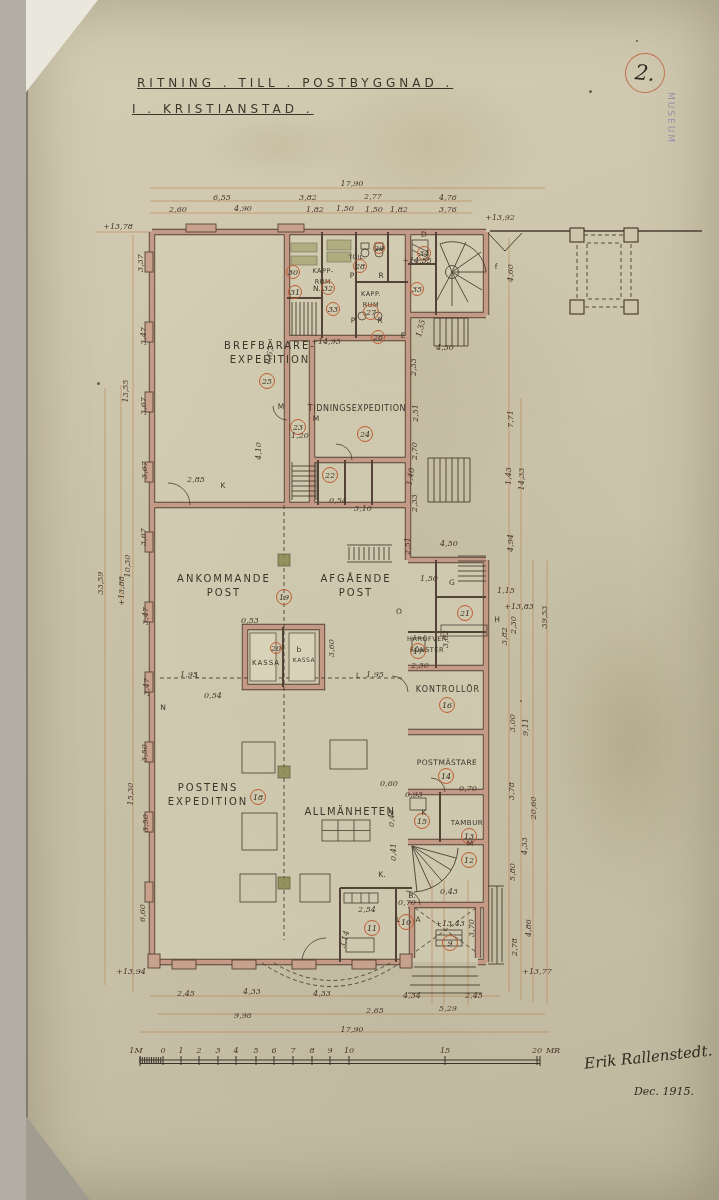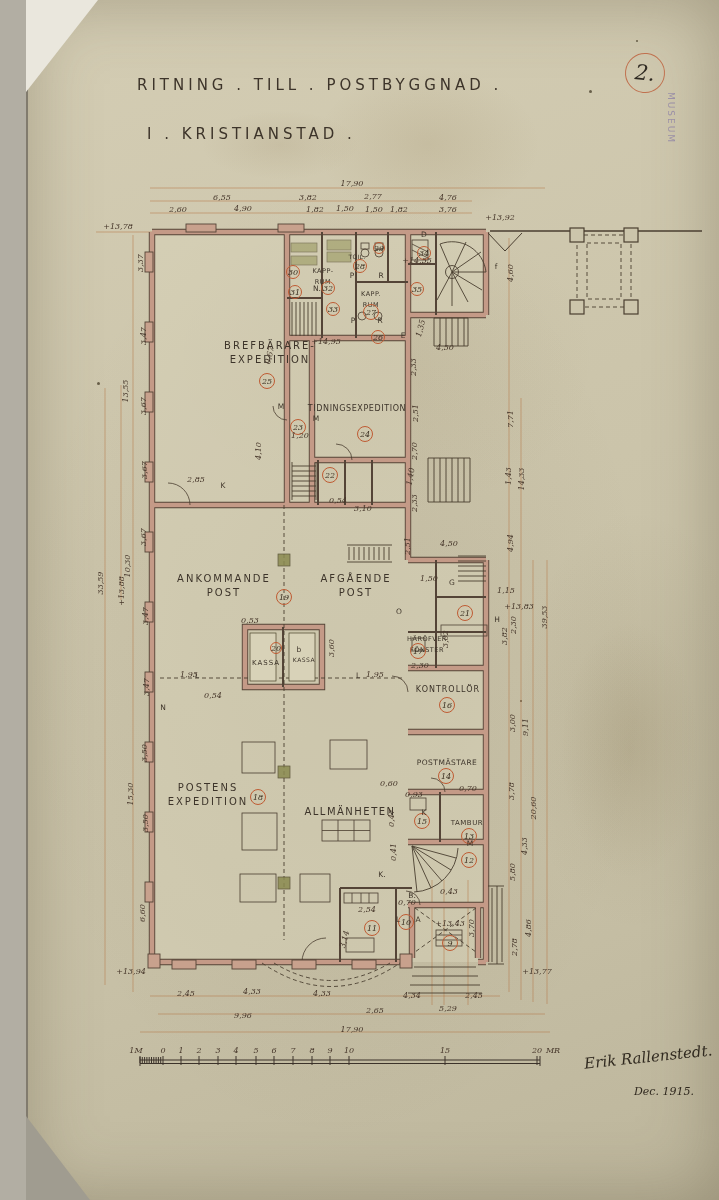--- a/index.html
+++ b/index.html
@@ -30,21 +30,21 @@
   #parts path{stroke:#544437;stroke-width:2;fill:none;}
   #stairs path{stroke:#4a3e30;stroke-width:.9;fill:none;}
   #dashes path{stroke:#4a3e30;stroke-width:.9;fill:none;stroke-dasharray:4 3;}
   #fix path,#fix rect,#fix circle{stroke:#4a3e30;stroke-width:.8;fill:none;}
   #orange path{stroke:#b4703d;stroke-width:.8;fill:none;opacity:.6;}
   #green rect{stroke:#4a4428;stroke-width:.7;}
   #pilasters rect{fill:#c8a18d;stroke:#544437;stroke-width:.9;}
   #scale path{stroke:#3c332a;stroke-width:1;fill:none;}
   .sctxt{font-size:8px;font-style:italic;text-anchor:middle;}
   .ovl{position:absolute;color:#3d342a;white-space:nowrap;}
-  #title1,#title2{font-size:15px;letter-spacing:4px;font-weight:400;}
+  #title1,#title2{font-size:12px;letter-spacing:4px;font-weight:400;text-decoration:underline;}
   #caption{font-size:13px;letter-spacing:3px;}
   #sheetno{width:38px;height:38px;border:1.4px solid #c0714f;border-radius:50%;
     display:flex;align-items:center;justify-content:center;
     font-family:"DejaVu Serif",serif;font-style:italic;font-size:21px;color:#2f2a22;transform:rotate(6deg);}
   #stamp{writing-mode:vertical-rl;font-size:9px;letter-spacing:2px;color:#8b7fa6;opacity:.75;
     font-family:"DejaVu Sans",sans-serif;}
   #sig{font-family:"DejaVu Serif",serif;font-style:italic;font-size:15px;color:#30291f;transform:rotate(-6deg);}
   #sigdate{font-family:"DejaVu Serif",serif;font-style:italic;font-size:11px;color:#30291f;text-align:right;}
 </style>
 </head>
@@ -502,18 +502,18 @@
         <path d="M349,1056 V1065"></path>
         <text class="sctxt" x="445" y="1053">15</text>
         <path d="M445,1056 V1065"></path>
         <text class="sctxt" x="537" y="1053">20</text>
         <path d="M537,1056 V1065"></path>
         <text class="sctxt" x="553" y="1053">MR</text>
       </g>
   </svg>
 
   <div class="ovl" id="title1" style="left:137px;top:76px;">RITNING . TILL . POSTBYGGNAD .</div>
-  <div class="ovl" id="title2" style="left:147px;top:102px;margin-top:23px;">I . KRISTIANSTAD .</div>
+  <div class="ovl" id="title2" style="left:132px;top:102px;">I . KRISTIANSTAD .</div>
   <div class="ovl" id="sheetno" style="left:625px;top:53px;">2.</div>
   <div class="ovl" id="stamp" style="left:666px;top:92px;height:100px;">MUSEUM</div>
   <div class="ovl" id="sig" style="left:584px;top:1048px;">Erik Rallenstedt.</div>
   <div class="ovl" id="sigdate" style="left:634px;top:1085px;">Dec. 1915.</div>
 </div>
 
 </body></html>

